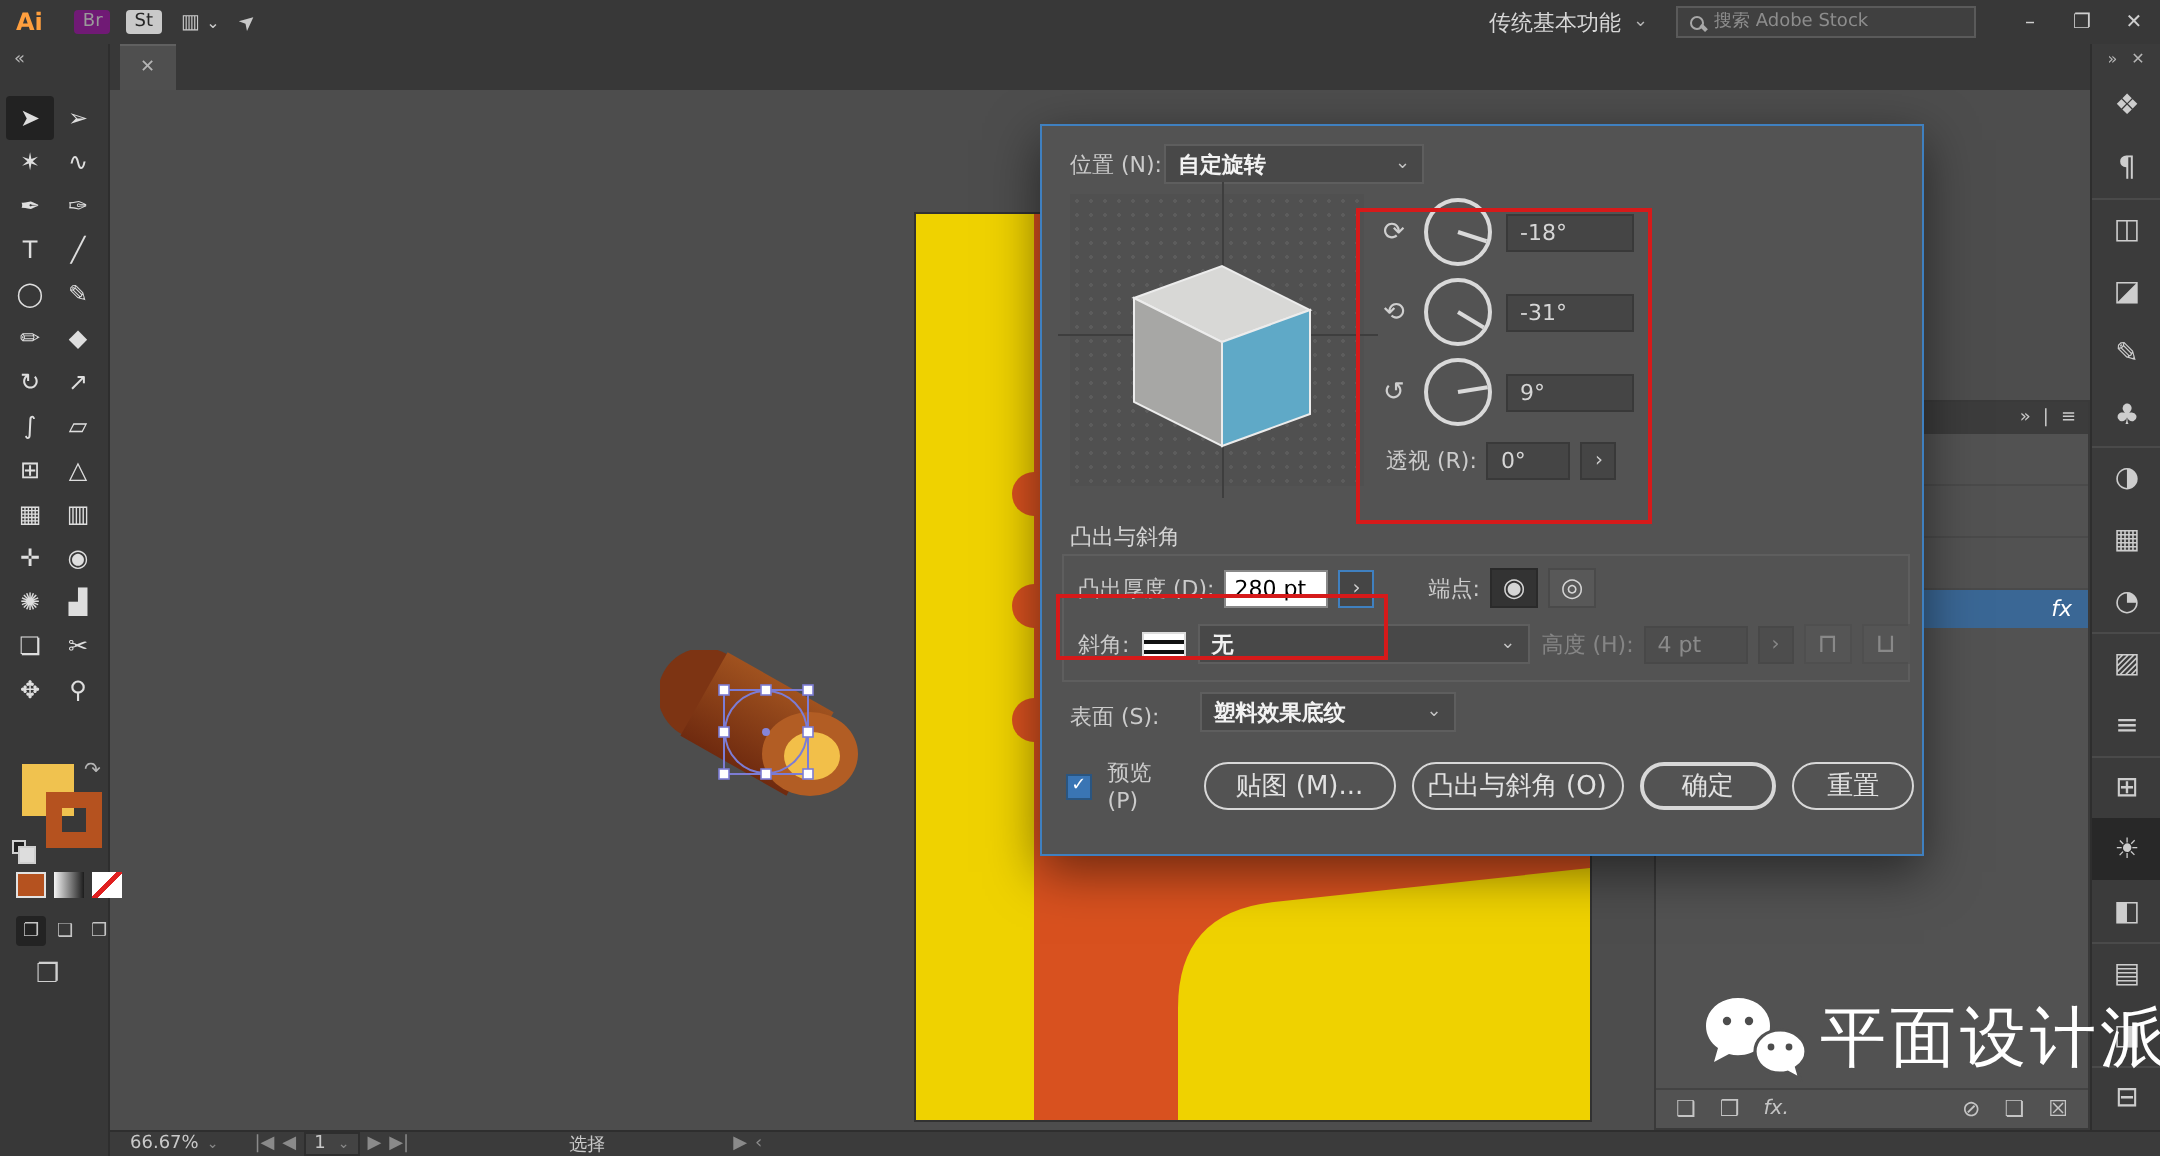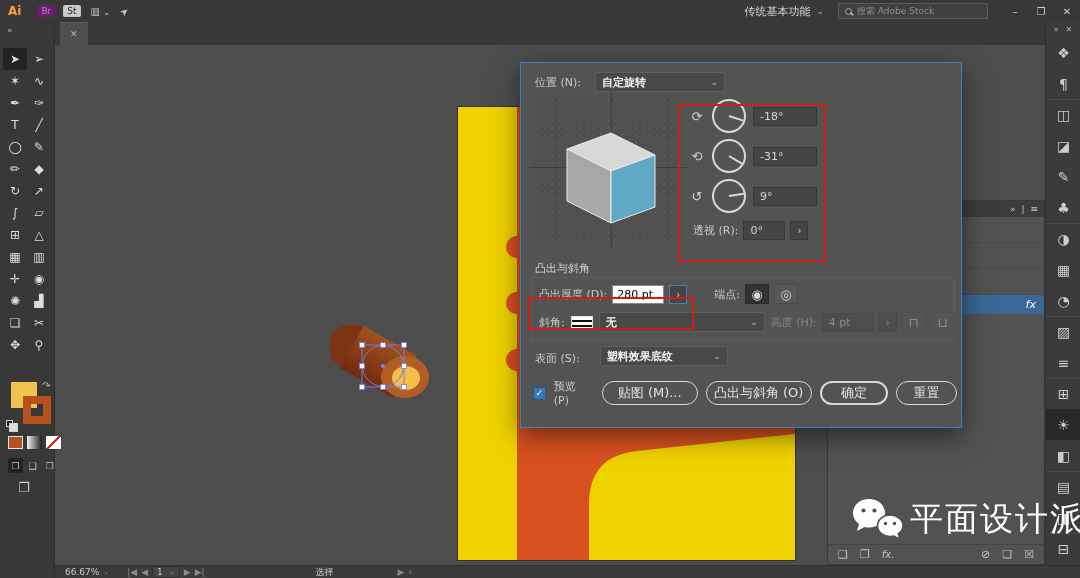--- a/index.html
+++ b/index.html
@@ -70,21 +70,21 @@
   .dock-ic.sep{border-top:1px solid #4a4a4a}
   .dock-ic.selected{background:#282828}
 
   
   .dialog{position:absolute;left:520px;top:62px;width:442px;height:366px;background:#535353;border:1px solid #3f80c0;box-shadow:0 8px 24px rgba(0,0,0,.5);z-index:20;color:#cfcfcf;font-size:11px}
   .dlg-title{height:20px;background:#f2f2f2;color:#1e1e1e;display:flex;align-items:center;padding-left:8px;font-size:10.5px}
   .dlg-body{position:relative;height:344px}
   .lab{color:#cbcbcb}
   .dd{display:inline-flex;align-items:center;justify-content:space-between;background:#484848;border:1px solid #5e5e5e;height:20px;padding:0 6px;color:#f2f2f2;font-weight:bold}
   .dd .car{color:#c5c5c5;font-size:9px;margin-left:8px;font-weight:normal}
-  .row-pos{position:absolute;left:14px;top:9px;display:flex;align-items:center;gap:14px}
+  .row-pos{position:absolute;left:14px;top:9px;display:flex;align-items:center;gap:1px}
   .cube-box{position:absolute;left:14px;top:34px;width:147px;height:146px;background:#505050;background-image:radial-gradient(#5c5c5c 1px,transparent 1px);background-size:7px 7px}
   .ch-h{position:absolute;left:-6px;top:70px;width:160px;height:1px;background:#3e3e3e}
   .ch-v{position:absolute;left:76px;top:-6px;width:1px;height:158px;background:#3e3e3e}
   .dial-row{position:absolute;display:flex;align-items:center;gap:7px;left:168px}
   .axis-ic{width:16px;text-align:center;color:#cfcfcf;font-size:13px}
   .dial{position:relative;width:34px;height:34px;border:2px solid #d9d9d9;border-radius:50%;flex:none}
   .dial i{position:absolute;left:50%;top:50%;width:15px;height:2px;background:#d9d9d9;transform-origin:0 50%;margin-top:-1px}
   .dial.dx i{transform:rotate(18deg)}
   .dial.dy i{transform:rotate(31deg)}
   .dial.dz i{transform:rotate(-9deg)}
@@ -110,21 +110,21 @@
   .pill.default{border-width:2.5px}
 
   
   .red1{position:absolute;left:678px;top:104px;width:148px;height:158px;border:2px solid #d61a1a;z-index:45}
   .red2{position:absolute;left:528px;top:297px;width:166px;height:33px;border:2px solid #d61a1a;z-index:45}
 
   
   .statusbar{position:absolute;left:55px;top:565px;width:1025px;height:13px;background:#3b3b3b;border-top:1px solid #2e2e2e;display:flex;align-items:center;color:#c9c9c9;font-size:9px;z-index:30;gap:4px;padding-left:10px}
   .statusbar .dimtx{color:#8a8a8a}
   .numbox{background:#434343;border:1px solid #2e2e2e;padding:0 4px;display:flex;gap:6px;align-items:center}
-  .st-sel{margin-left:107px}
+  .st-sel{margin-left:76px}
   .st-arr{margin-left:60px}
 
   
   .watermark{position:absolute;left:852px;top:497px;display:flex;align-items:center;gap:6px;z-index:50}
   .wm-text{color:#fff;font-size:33px;letter-spacing:2px;white-space:nowrap}
 </style>
 </head>
 <body>
 
 <div class="app">

